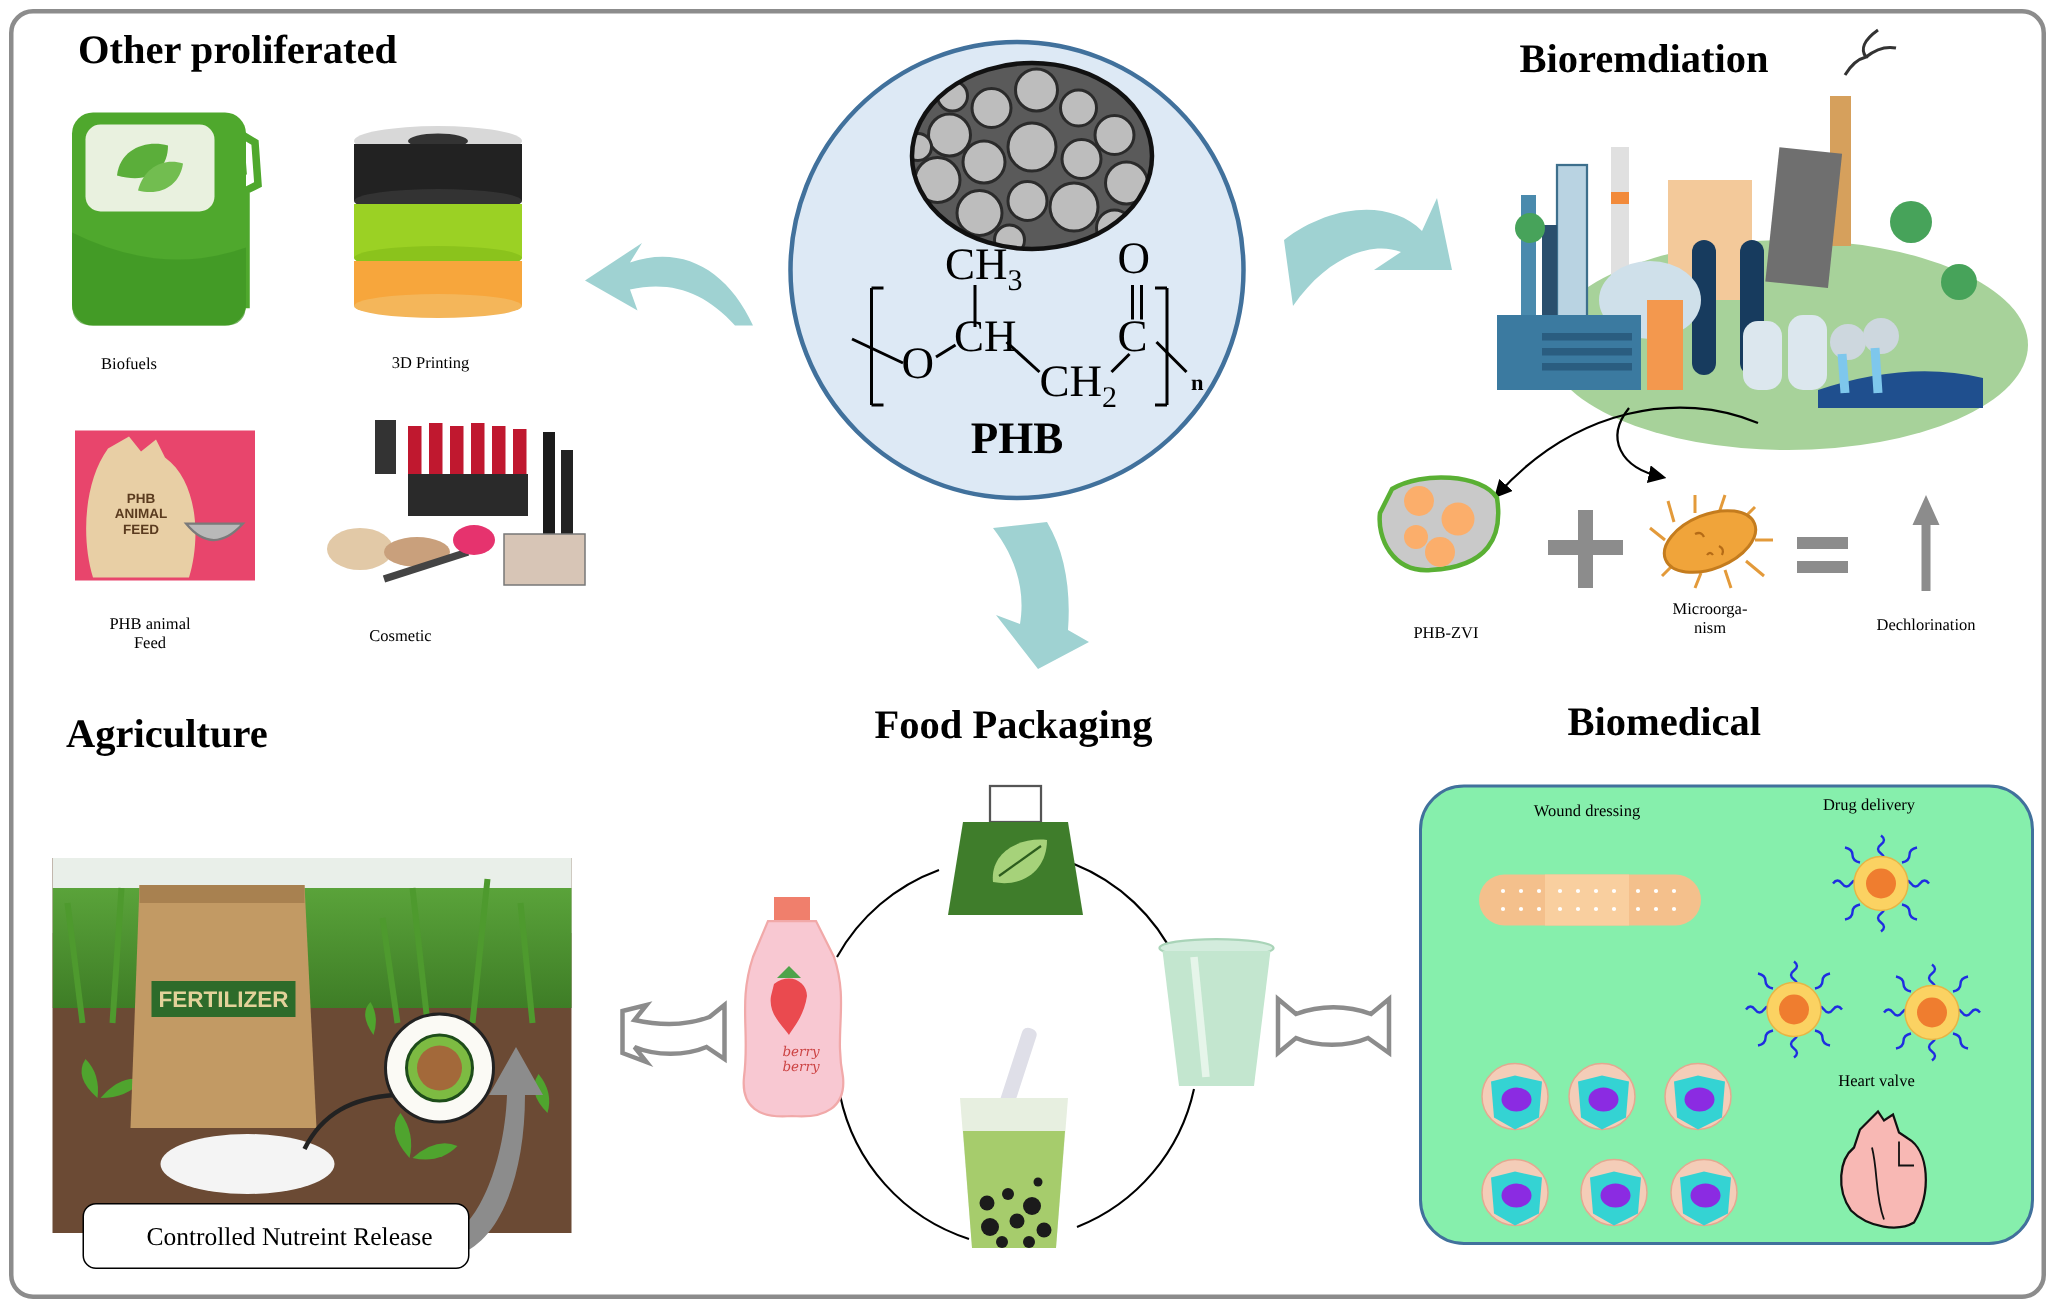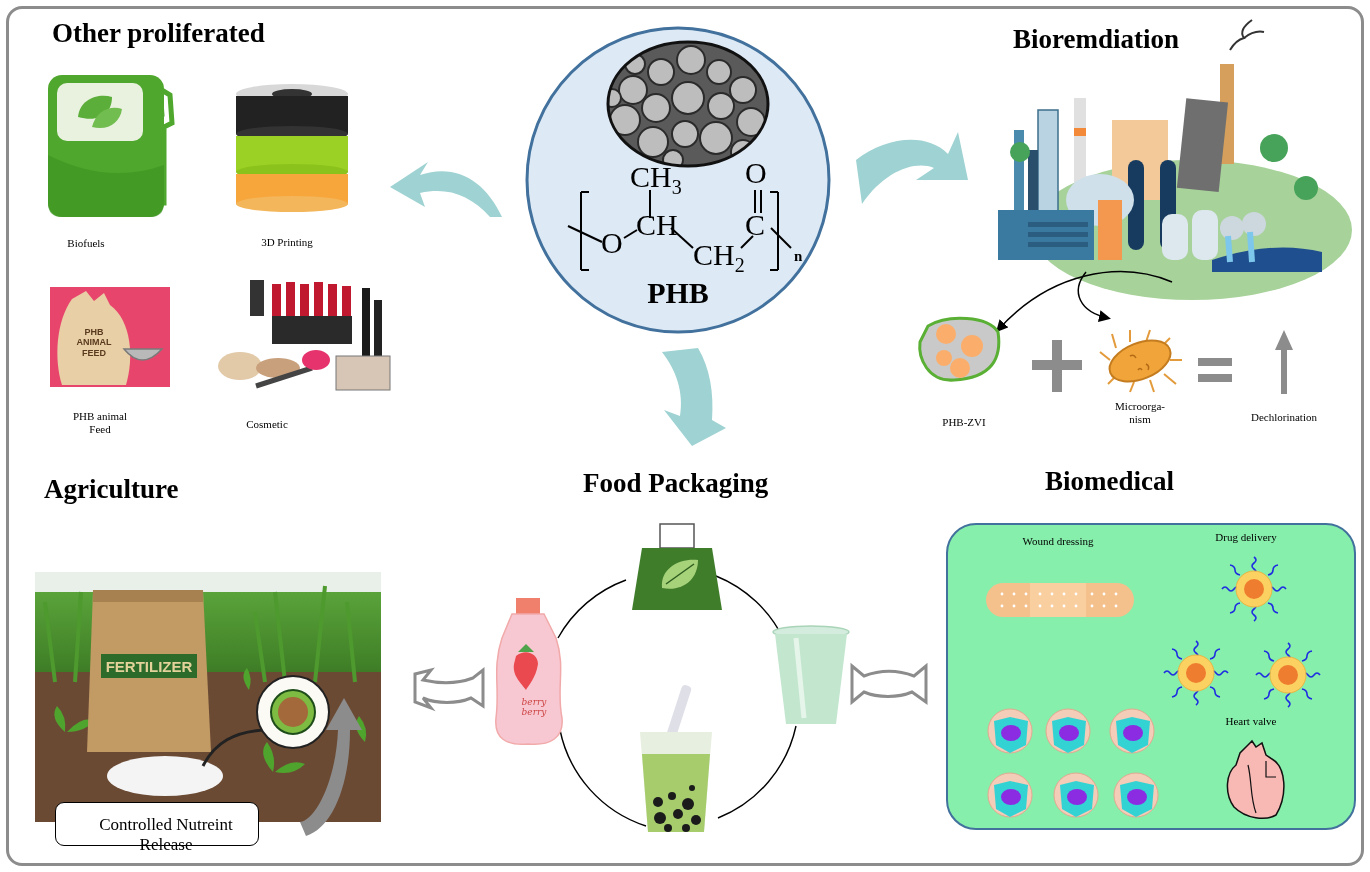--- a/index.html
+++ b/index.html
@@ -261,21 +261,21 @@
     <circle cx="258" cy="140" r="36" fill="#fbfaf5" stroke="#222" stroke-width="2"></circle>
     <circle cx="258" cy="140" r="22" fill="#7dbb42" stroke="#1e4d1a" stroke-width="2"></circle>
     <circle cx="258" cy="140" r="15" fill="#a3693a"></circle>
   </svg>
   <div class="abs" style="left:66px;top:86px;width:96px;text-align:center;font-family:'Liberation Sans',sans-serif;font-weight:bold;font-size:15px;color:#e3d29a;">FERTILIZER</div>
 </div>
 
 <svg style="left:296px;top:690px;" width="70" height="150">
   <path d="M4 132 C 20 130, 40 90, 42 40 L 30 40 L 48 8 L 66 40 L 54 40 C 54 96, 36 138, 10 146 Z" fill="#8c8c8c"></path>
 </svg>
-<div class="abs" style="left:55px;top:802px;width:204px;height:44px;border:1.5px solid #000;border-radius:9px;background:#fff;padding-left:18px;">
+<div class="abs" style="left:55px;top:802px;width:258px;height:44px;border:1.5px solid #000;border-radius:9px;background:#fff;padding-left:18px;">
   <div class="lbl" style="margin-top:12px;font-size:17px;">Controlled Nutreint Release</div>
 </div>
 
 <div class="abs h-title" style="left:583px;top:468px;">Food Packaging</div>
 
 <svg style="left:540px;top:530px;" width="270" height="300">
   <path d="M86 50 A 128 128 0 0 0 18 108" stroke="#000" stroke-width="1.4" fill="none"></path>
   <path d="M176 46 A 128 128 0 0 1 244 110" stroke="#000" stroke-width="1.4" fill="none"></path>
   <path d="M20 200 A 128 128 0 0 0 106 296" stroke="#000" stroke-width="1.4" fill="none"></path>
   <path d="M256 196 A 128 128 0 0 1 178 288" stroke="#000" stroke-width="1.4" fill="none"></path>

